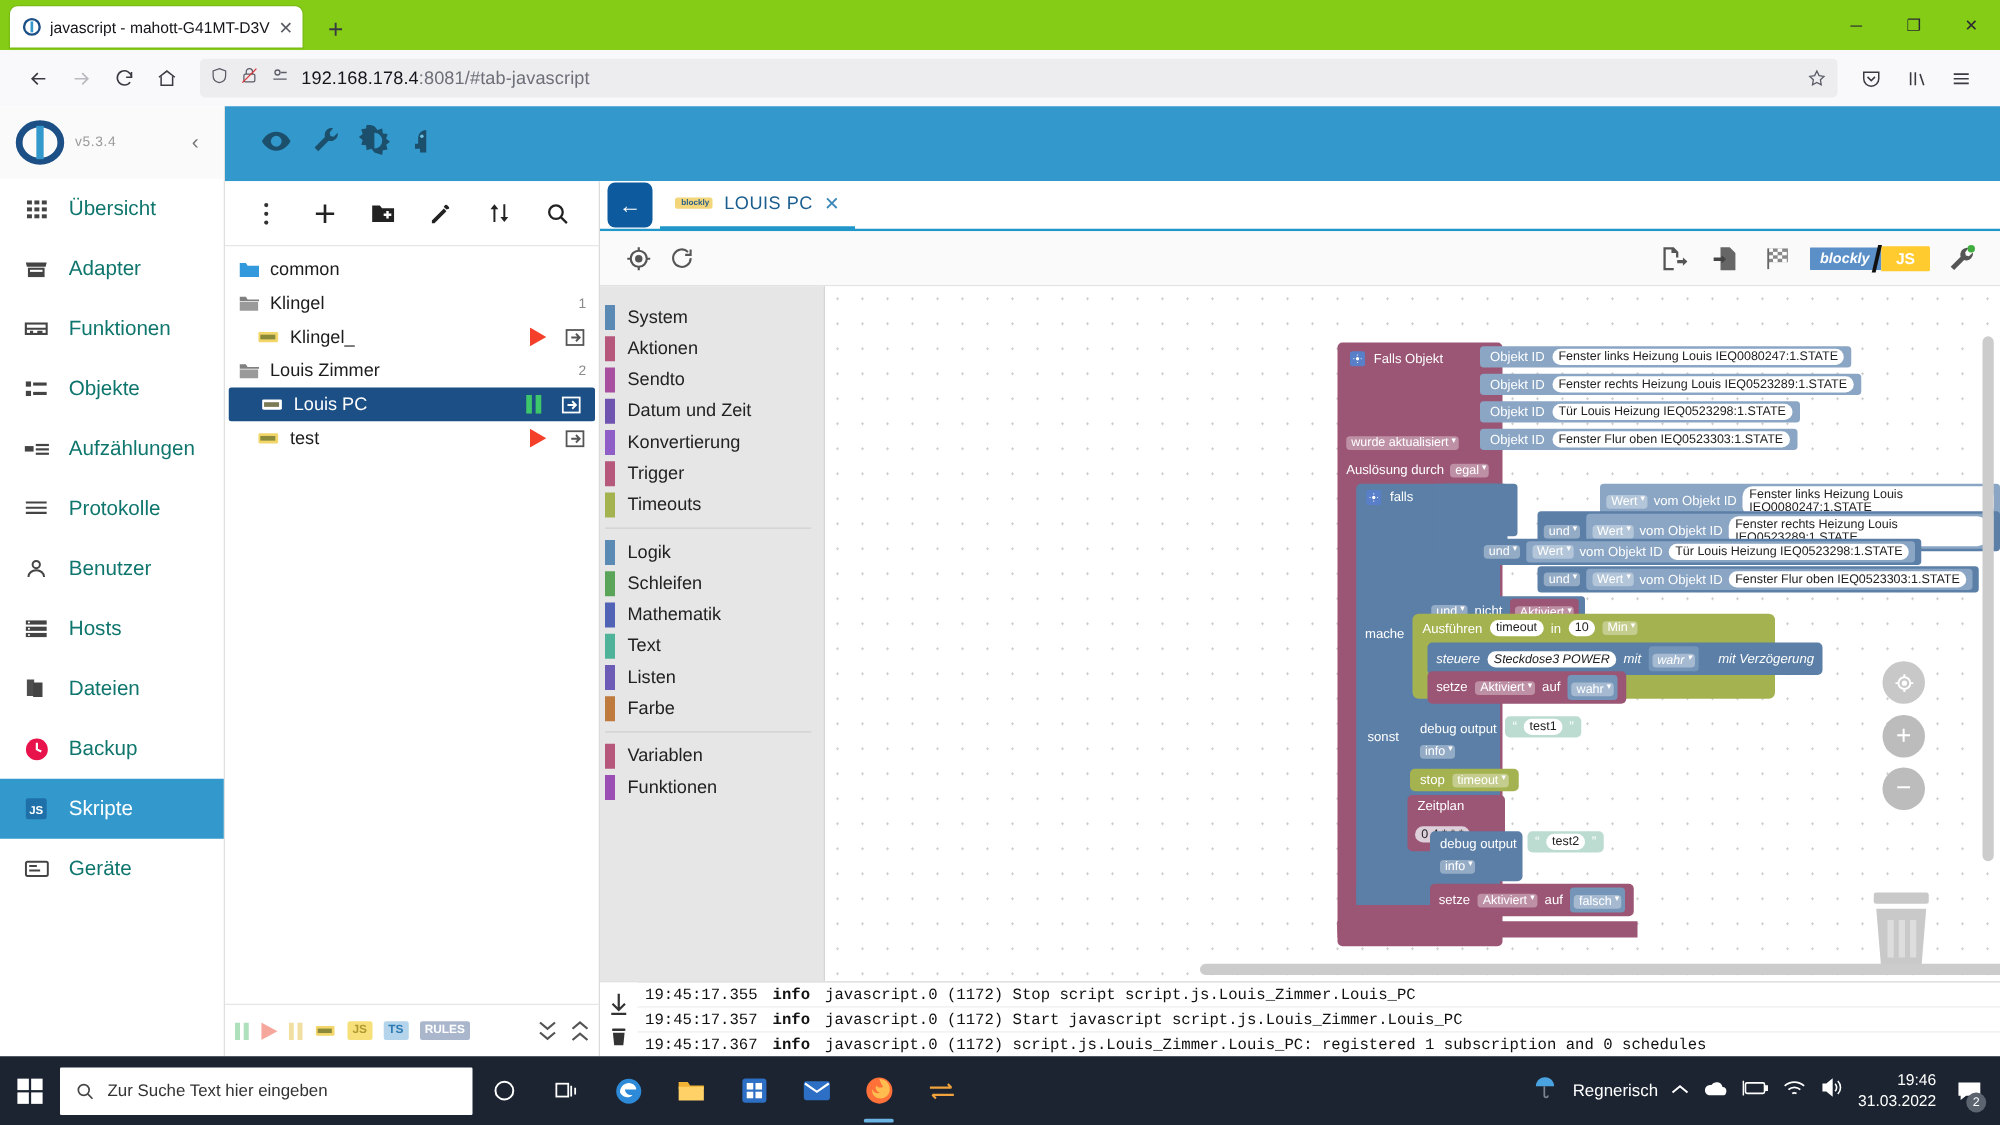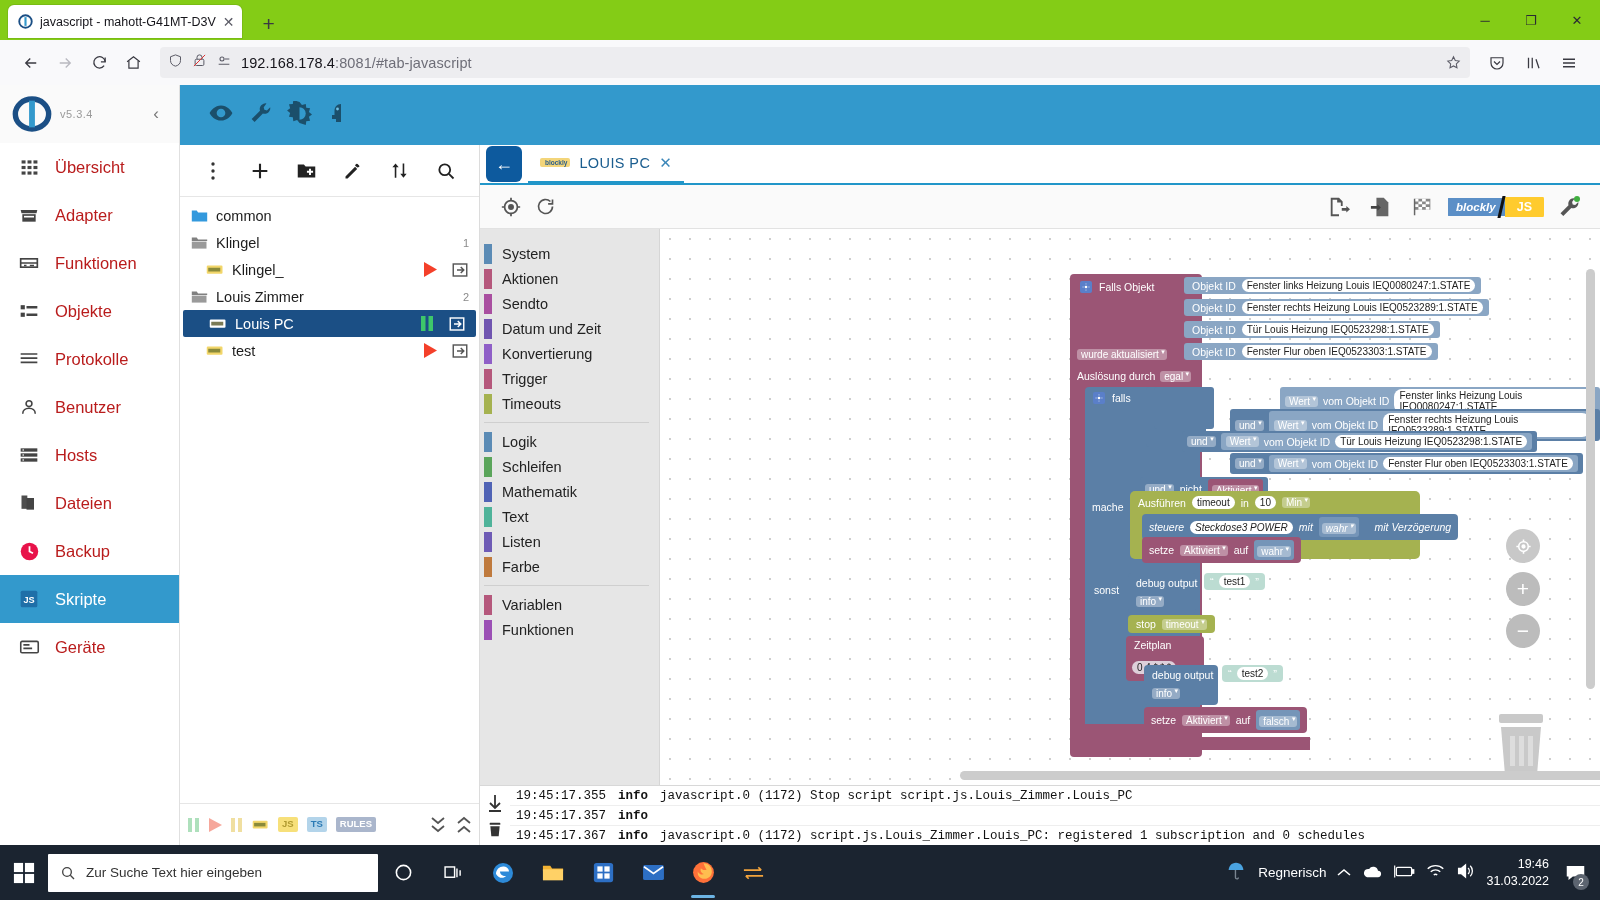--- a/index.html
+++ b/index.html
@@ -40,21 +40,21 @@
 
   
   #app { position:absolute; left:0; top:85px; width:1600px; height:760px; background:#fff; }
 
   
   #leftnav { position:absolute; left:0; top:0; width:180px; height:760px; background:#fff; border-right:1px solid #e0e0e0; }
   #brand { height:58px; display:flex; align-items:center; padding:0 12px; gap:8px; background:#fafafa; }
   #logo { width:40px; height:40px; flex:0 0 40px; }
   #ver { font-size:11px; color:#9a9a9a; letter-spacing:.5px; }
   #collapse-btn { margin-left:auto; color:#777; font-size:17px; padding:4px 8px; }
-  .navitem { height:48px; display:flex; align-items:center; gap:14px; padding:0 0 0 17px; color:#b91c1c; }
+  .navitem { height:48px; display:flex; align-items:center; gap:14px; padding:0 0 0 17px; color:#0f766e; }
   .navitem .label { font-size:16.5px; }
   .navitem.active { background:#3399cc; color:#fff; }
   .navico { width:24px; height:24px; flex:0 0 24px; display:flex; align-items:center; justify-content:center; }
 
   
   #treepanel { position:absolute; left:180px; top:60px; width:300px; height:700px; background:#fff; border-right:1px solid #dcdcdc;text-align:right; }
   #tree-toolbar { height:52px; display:flex; align-items:center; justify-content:space-around; padding:0 10px; border-bottom:1px solid #e6e6e6; }
   .tt-ico { width:30px; height:30px; display:flex; align-items:center; justify-content:center; color:#222; }
   #tree-list { position:absolute; top:52px; left:0; right:0; bottom:48px; overflow:hidden; padding-top:5px; }
   .trow { height:27px; display:flex; align-items:center; gap:8px; padding-right:10px; font-size:14.5px; color:#1c1c1c; }
@@ -306,20 +306,31 @@
             <rect x="2" y="5" width="5" height="5"></rect>
             <rect x="9" y="6" width="13" height="3"></rect>
             <rect x="2" y="14" width="5" height="5"></rect>
             <rect x="9" y="15" width="13" height="3"></rect>
           </svg>
         </span>
       <span class="label">Objekte</span>
     </div>
     <div class="navitem">
       <span class="navico">
+          <svg width="21" height="21" viewBox="0 0 24 24" fill="#444">
+            <rect x="1" y="9" width="8" height="5"></rect>
+            <rect x="11" y="7" width="12" height="2"></rect>
+            <rect x="11" y="11" width="12" height="2"></rect>
+            <rect x="11" y="15" width="12" height="2"></rect>
+          </svg>
+        </span>
+      <span class="label">Aufzählungen</span>
+    </div>
+    <div class="navitem">
+      <span class="navico">
           <svg width="20" height="20" viewBox="0 0 24 24" stroke="#444" stroke-width="2">
             <path d="M2 6h20M2 11h20M2 16h20"></path>
           </svg>
         </span>
       <span class="label">Protokolle</span>
     </div>
     <div class="navitem">
       <span class="navico">
           <svg width="20" height="20" viewBox="0 0 24 24" fill="none" stroke="#444" stroke-width="1.9">
             <circle cx="12" cy="8" r="3.5"></circle>
@@ -862,20 +873,21 @@
       </div>
       <div id="log-lines">
         <div class="logline">
           <span class="lg-ts">19:45:17.355</span>
           <span class="lg-lv">info</span>
           <span class="lg-msg">javascript.0 (1172) Stop script script.js.Louis_Zimmer.Louis_PC</span>
         </div>
         <div class="logline">
           <span class="lg-ts">19:45:17.357</span>
           <span class="lg-lv">info</span>
+          <span class="lg-msg">javascript.0 (1172) Start javascript script.js.Louis_Zimmer.Louis_PC</span>
         </div>
         <div class="logline">
           <span class="lg-ts">19:45:17.367</span>
           <span class="lg-lv">info</span>
           <span class="lg-msg">javascript.0 (1172) script.js.Louis_Zimmer.Louis_PC: registered 1 subscription and 0 schedules</span>
         </div>
       </div>
     </div>
   </div>
 </div>

